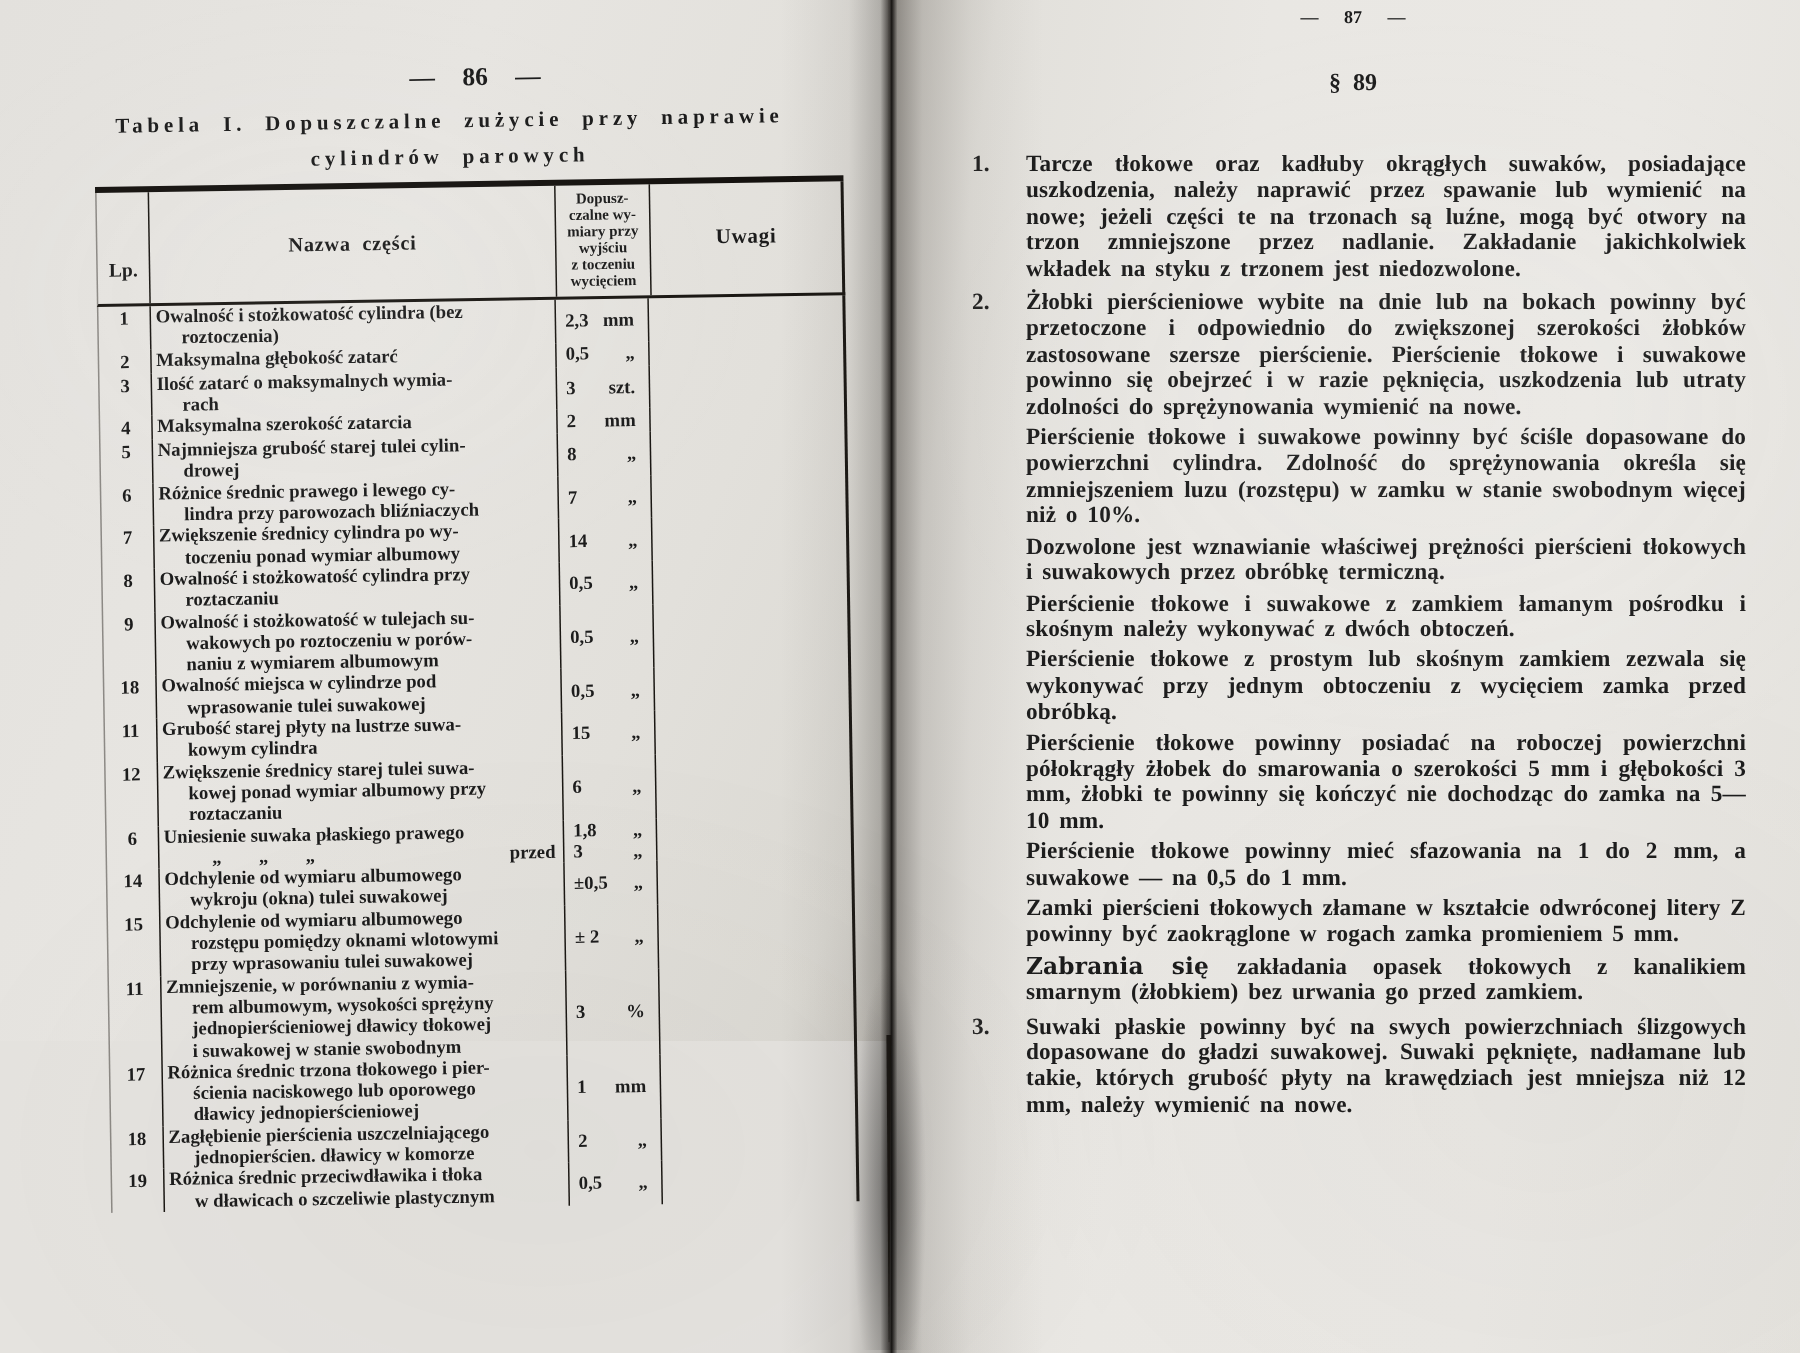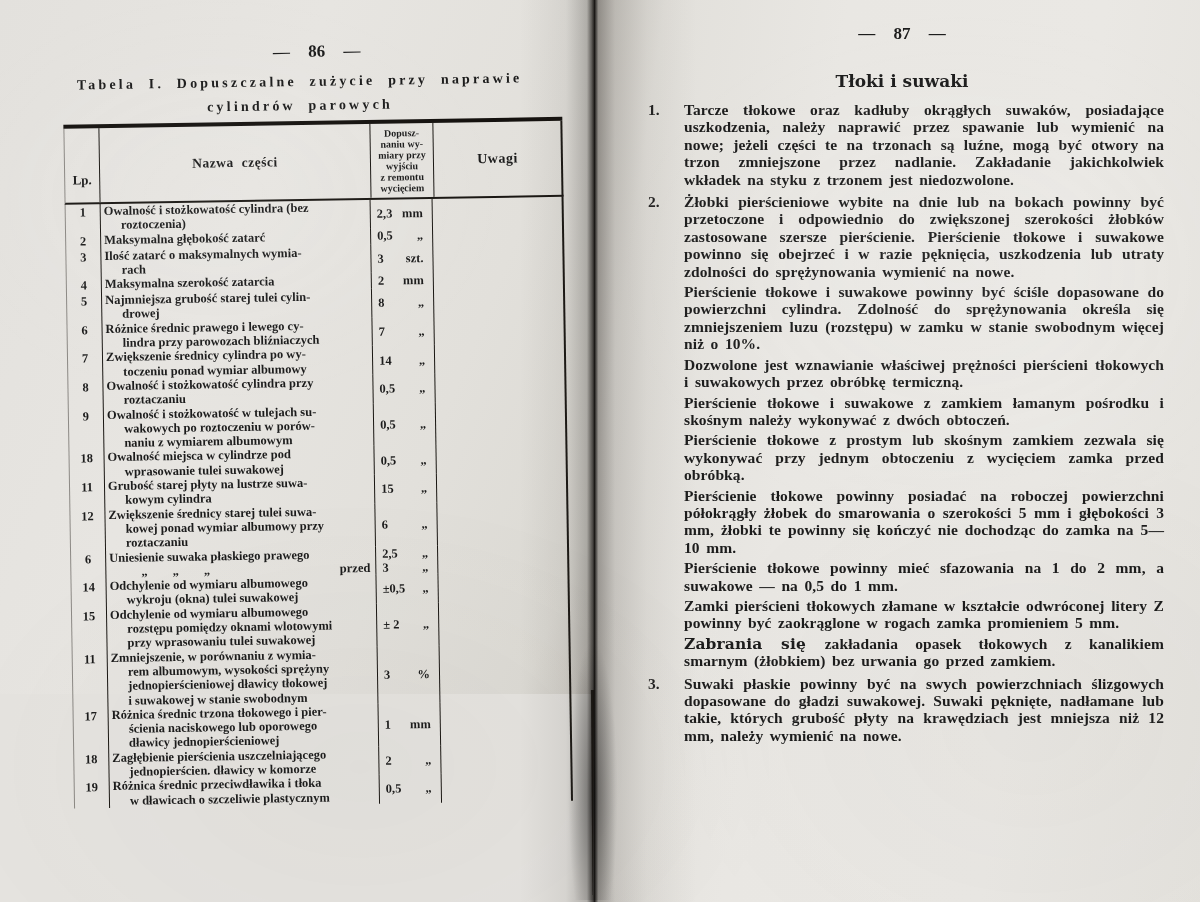--- a/index.html
+++ b/index.html
@@ -69,22 +69,22 @@
   .nline{white-space:pre;font-size:12.5px;line-height:14.3px;font-weight:bold;}
   .nline.cont{padding-left:17px;}
   .nline.splitline{display:flex;justify-content:space-between;padding-left:32px;padding-right:5px;white-space:normal;}
   .nline.splitline span{white-space:pre;}
   .c-val{width:62px;border-right:1.6px solid #1a1713;box-sizing:border-box;
     display:flex;flex-direction:column;justify-content:center;}
   .vline{display:flex;justify-content:space-between;font-size:12.5px;line-height:14.3px;
     font-weight:bold;padding:0 9px 0 6px;}
   .c-uwagi{flex:1;}
   
-  .r-pagenum{position:absolute;top:24px;left:40px;width:540px;text-align:center;
-    font-size:17px;font-weight:bold;word-spacing:14px;}
+  .r-pagenum{position:absolute;top:4px;left:40px;width:540px;text-align:center;
+    font-size:12px;font-weight:bold;word-spacing:14px;}
   .r-section{position:absolute;top:47px;left:40px;width:540px;text-align:center;
     font-size:16px;font-weight:bold;word-spacing:4px;}
   .r-heading{position:absolute;top:71px;left:40px;width:540px;text-align:center;
     font-size:17px;font-weight:bold;font-family:"DejaVu Serif",serif;}
   .r-items{position:absolute;top:101px;left:56px;width:516px;}
   .item{display:flex;margin-top:5px;}
   .item:first-child{margin-top:0;}
   .item-no{width:36px;flex-shrink:0;font-size:15.5px;font-weight:bold;line-height:17.4px;}
   .item-paras{width:480px;}
   .para{text-align:justify;font-size:15.5px;font-weight:bold;line-height:17.4px;
@@ -110,24 +110,24 @@
       <div class="l-pagenum">— 86 —</div>
       <div class="l-title l-title1">Tabela I. Dopuszczalne zużycie przy naprawie</div>
       <div class="l-title l-title2">cylindrów parowych</div>
 
       <div class="wtable">
         <div class="thead">
           <div class="th th-lp">Lp.</div>
           <div class="th th-name">Nazwa części</div>
           <div class="th th-val" id="val-header">
               <div>Dopusz-</div>
-              <div>naniu wy-</div>
+              <div>czalne wy-</div>
               <div>miary przy</div>
               <div>wyjściu</div>
-              <div>z remontu</div>
+              <div>z toczeniu</div>
               <div>wycięciem</div>
             </div>
           <div class="th th-uwagi">Uwagi</div>
         </div>
         <div class="tbody" id="table-body">
             <div class="trow">
               <div class="c-lp">1</div>
               <div class="c-name">
                 <div class="nline">Owalność i stożkowatość cylindra (bez</div>
                 <div class="nline cont">roztoczenia)</div>
@@ -298,21 +298,21 @@
               <div class="c-lp">6</div>
               <div class="c-name">
                 <div class="nline">Uniesienie suwaka płaskiego prawego</div>
                 <div class="nline splitline">
                   <span>„        „        „</span>
                   <span>przed</span>
                 </div>
               </div>
               <div class="c-val">
                 <div class="vline">
-                  <span>2,5</span>
+                  <span>1,8</span>
                   <span>„</span>
                 </div>
                 <div class="vline">
                   <span>3</span>
                   <span>„</span>
                 </div>
               </div>
               <div class="c-uwagi"></div>
             </div>
             <div class="trow">
@@ -403,21 +403,21 @@
               </div>
               <div class="c-uwagi"></div>
             </div>
           </div>
       </div>
     </div>
   </div>
 
   <div class="page-right">
     <div class="r-pagenum">— 87 —</div>
-    <div class="r-heading">Tłoki i suwaki</div>
+    <div class="r-section">§ 89</div>
     <div class="r-items" id="items">
         <div class="item">
           <div class="item-no">1.</div>
           <div class="item-paras">
             <div class="para">Tarcze tłokowe oraz kadłuby okrągłych suwaków, posiadające uszkodzenia, należy naprawić przez spawanie lub wymienić na nowe; jeżeli części te na trzonach są luźne, mogą być otwory na trzon zmniejszone przez nadlanie. Zakładanie jakichkolwiek wkładek na styku z trzonem jest niedozwolone.</div>
           </div>
         </div>
         <div class="item">
           <div class="item-no">2.</div>
           <div class="item-paras">

